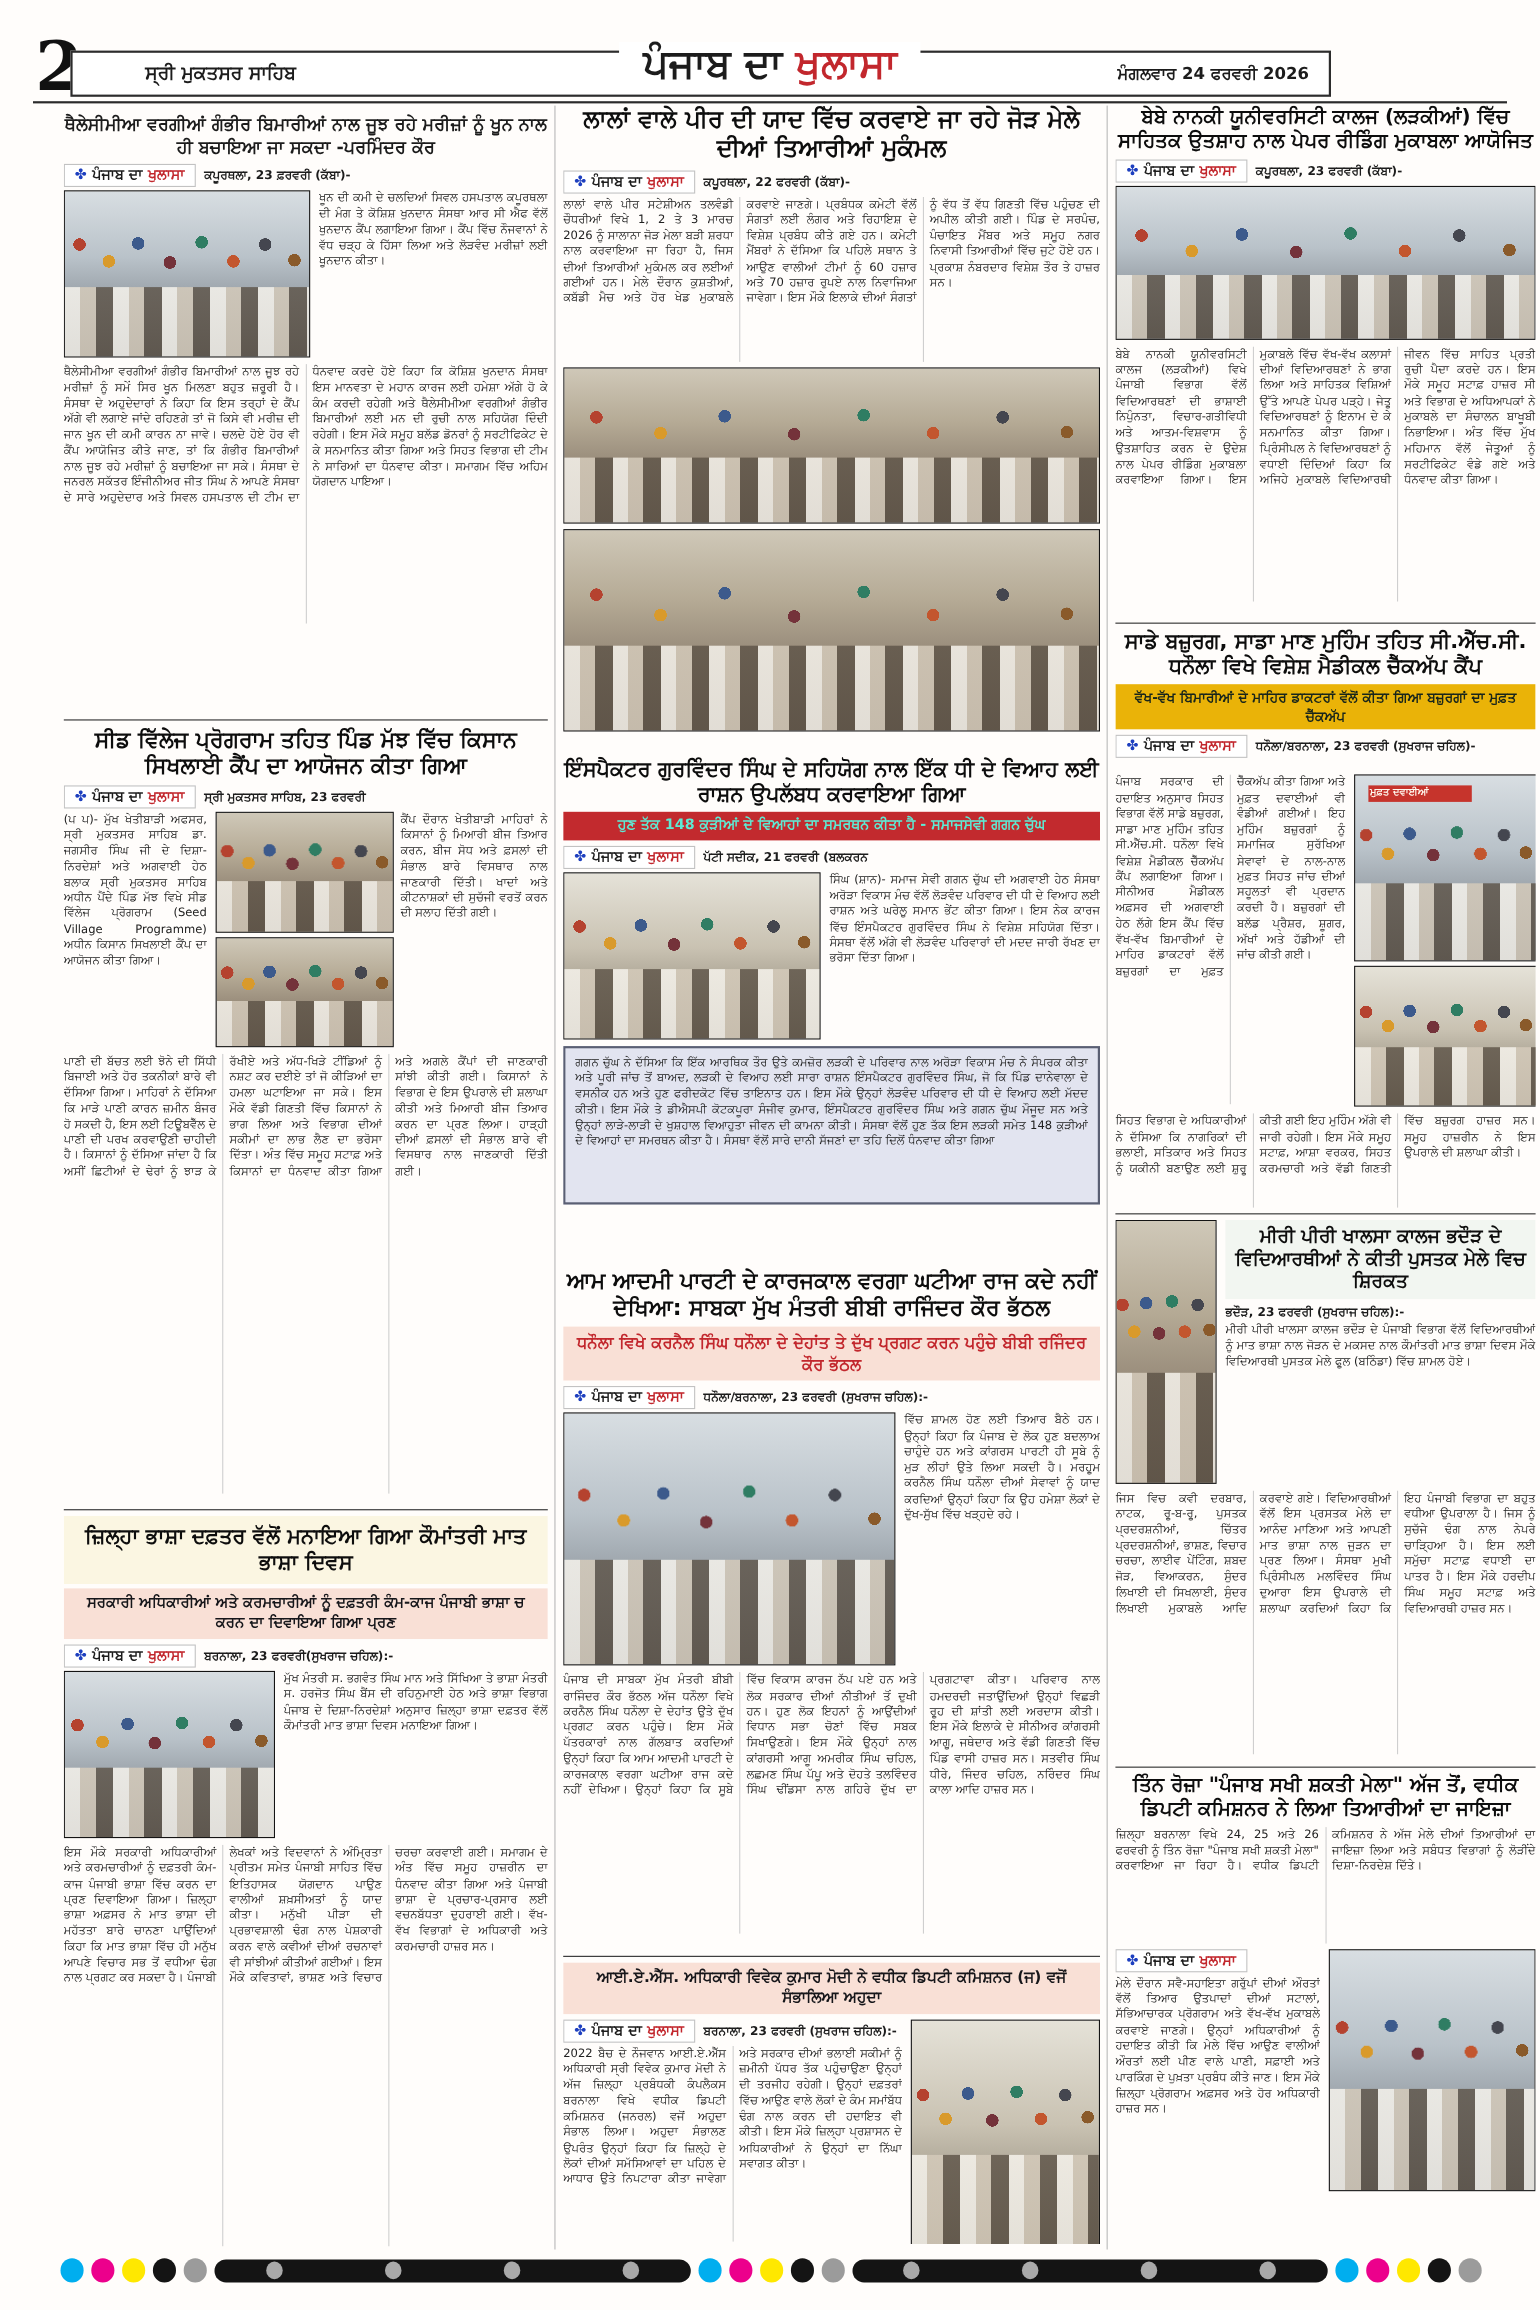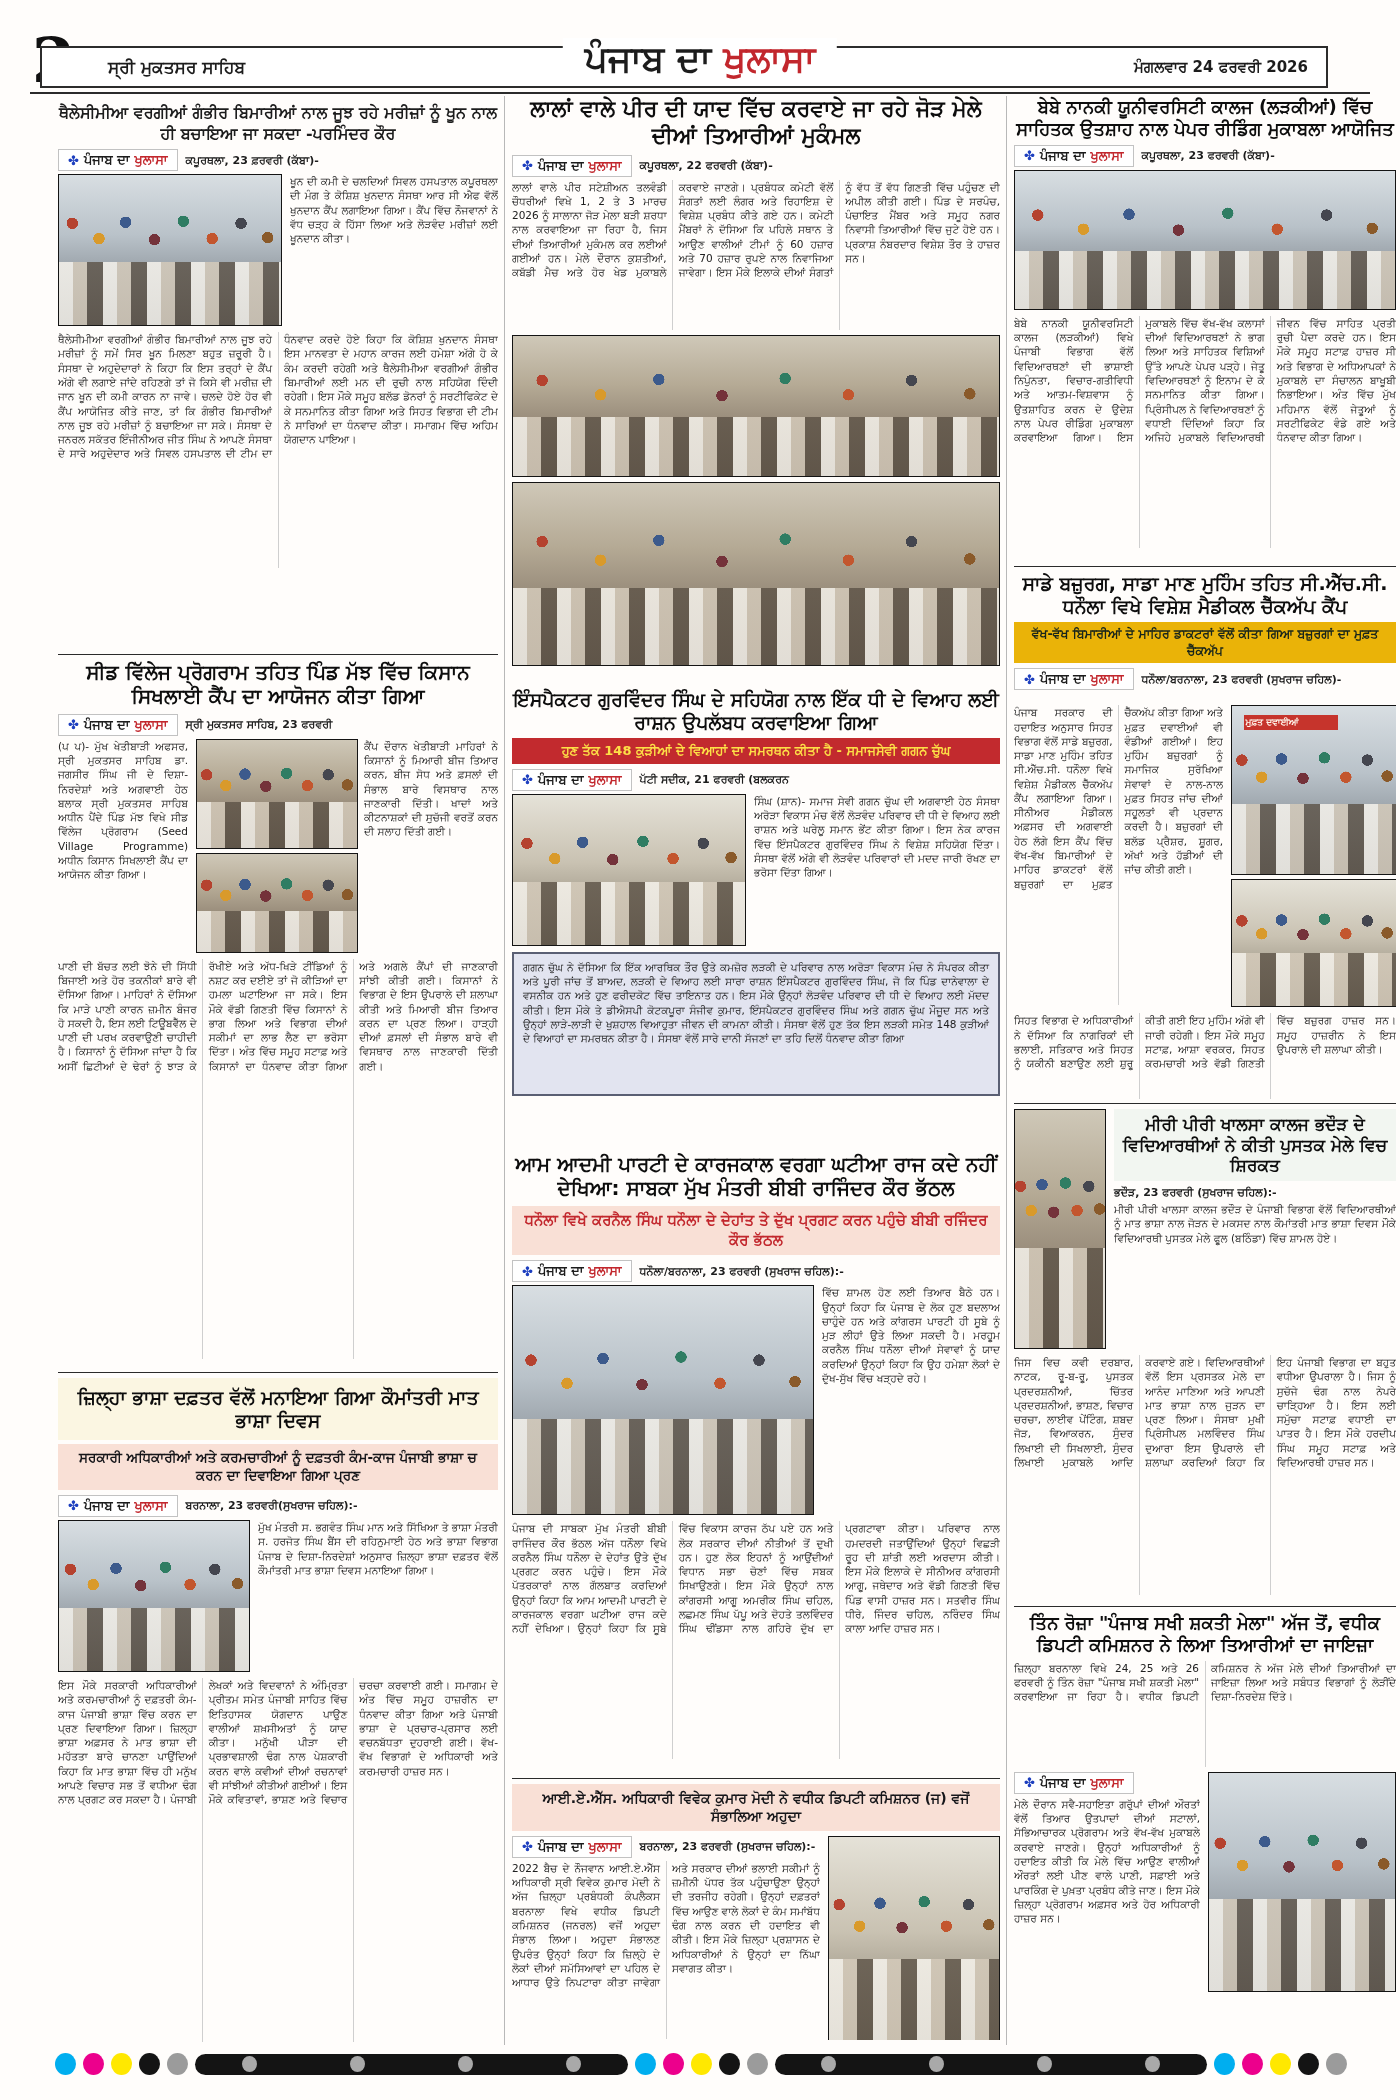--- a/index.html
+++ b/index.html
@@ -1,39 +1,39 @@
 <!DOCTYPE html>
 <html><head>
 <meta charset="utf-8">
 <style>
   html,body{margin:0;padding:0;background:#e8e8e8;}
   #page{position:relative;width:1400px;height:2100px;background:#fffdfb;margin:0 auto;
         font-family:"DejaVu Sans","Liberation Sans",sans-serif;color:#1c1c1c;overflow:hidden;}
   
   #pageno{position:absolute;left:32px;top:30px;font-family:"DejaVu Serif","Liberation Serif",serif;
           font-size:62px;font-weight:bold;color:#111;line-height:1;}
-  #hband{position:absolute;left:40px;top:46px;width:1288px;height:42px;border:2px solid #2c2c2c;
+  #hband{position:absolute;left:64px;top:46px;width:1146px;height:42px;border:2px solid #2c2c2c;
          display:flex;align-items:center;justify-content:space-between;padding:0 18px;box-sizing:border-box;background:#fff;}
   #edition{font-weight:bold;font-size:17px;margin-left:48px;}
   #mast{position:absolute;left:50%;top:38px;transform:translateX(-50%);background:#fff;padding:0 22px;
         font-size:36px;font-weight:bold;white-space:nowrap;z-index:3;}
   #mast .r{color:#c2272d;}
   #hdate{font-size:15px;font-weight:bold;}
   .hr{position:absolute;height:1px;background:#2b2b2b;}
   .vr{position:absolute;width:1px;background:#b8b8b8;}
   
   .art{position:absolute;overflow:hidden;box-sizing:border-box;}
   .hl{font-weight:bold;color:#0d0d0d;text-align:center;line-height:1.22;}
   .hl-redbox{background:#b3232a;color:#fff;font-weight:bold;text-align:center;padding:8px 10px;line-height:1.3;}
   .sub{font-weight:bold;text-align:center;line-height:1.32;}
   .sub-pink{background:#f9e0d6;color:#c2272d;padding:5px 8px;}
   .sub-pink2{background:#f9e0d6;color:#16161a;padding:5px 8px;}
   .sub-green{background:#eab308;color:#18251b;padding:4px 8px;}
   .sub-cream{background:#fbf6e2;padding:8px 6px;}
-  .redbox{background:#c22a2e;color:#fde047;font-weight:bold;text-align:center;padding:4px 8px;line-height:1.35;}
+  .redbox{background:#c22a2e;color:#5eead4;font-weight:bold;text-align:center;padding:4px 8px;line-height:1.35;}
   .meta{display:flex;align-items:center;gap:8px;margin:5px 0 3px 0;}
   .tag{display:inline-flex;align-items:center;gap:5px;border:1px solid #c2c2c2;background:#fff;
        padding:2px 9px;font-weight:bold;font-size:13px;white-space:nowrap;}
   .tag .ic{color:#1d3fbf;font-size:13px;}
   .tag .r{color:#c2272d;}
   .dl{font-weight:bold;font-size:11px;}
   .body{font-size:10.5px;line-height:1.36;text-align:justify;color:#202020;column-gap:12px;column-rule:1px solid #cfcfcf;}
   .c1{column-count:1;}.c2{column-count:2;}.c3{column-count:3;}
   .row{display:flex;gap:8px;align-items:flex-start;}
   .box{border:2px solid #5a5f73;background:#e2e4f0;padding:6px 9px;}

